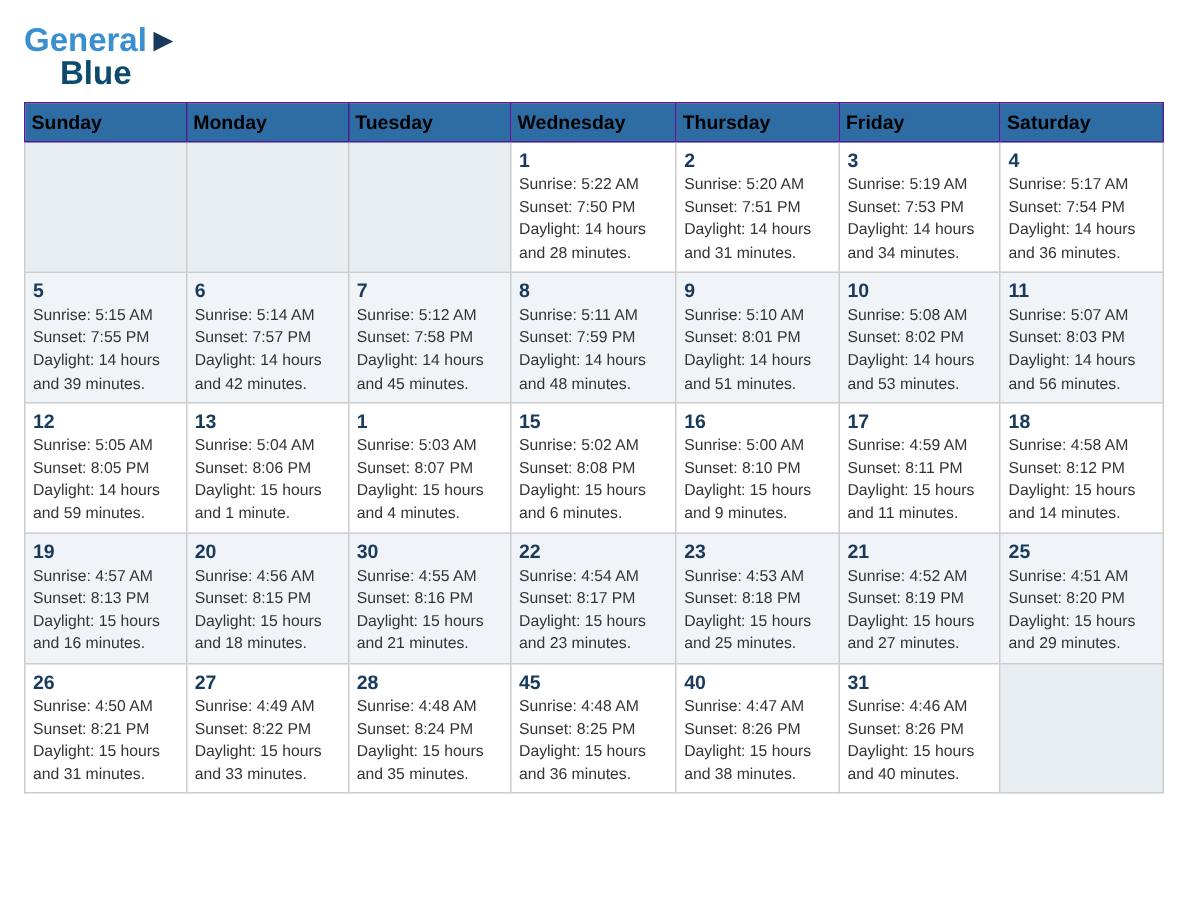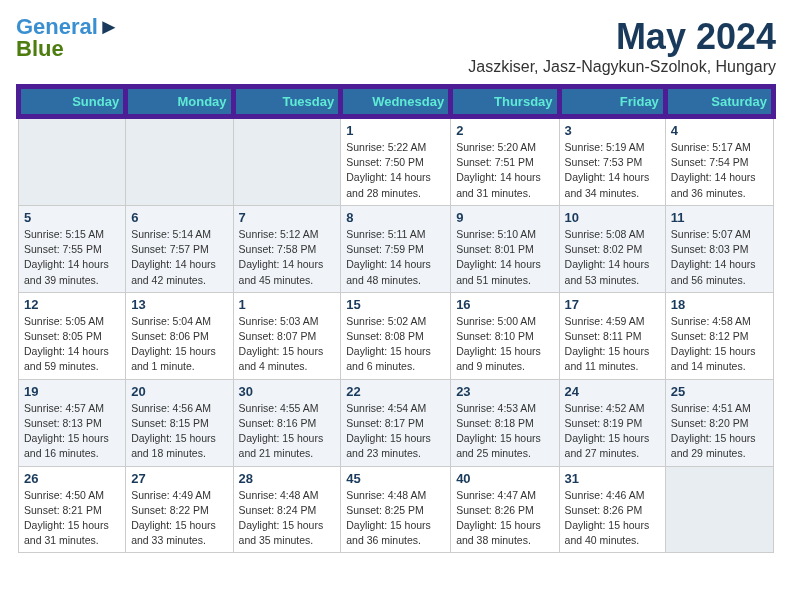--- a/index.html
+++ b/index.html
@@ -48,26 +48,26 @@
       font-size: 16px;
       color: #333;
     }
     table {
       width: 100%;
       border-collapse: collapse;
       font-size: 11px;
     }
     thead tr th {
       background: #2e6da4;
-      color: #5eead4;
+      color: #000000;
       padding: 5px 4px;
-      text-align: right;
+      text-align: left;
       font-size: 13px;
       font-weight: bold;
-      border: 5px solid #4c1d95;
+      border: 1px solid #4c1d95;
     }
     tbody tr {
       vertical-align: top;
     }
     tbody tr:nth-child(odd) {
       background: #fff;
     }
     tbody tr:nth-child(even) {
       background: #f0f4f8;
     }
@@ -92,27 +92,23 @@
       background: #e8edf2;
     }
   </style>
 </head>
 <body>
 
 <div class="header-area">
   <div class="logo">
     <div class="logo-text">
       <span>General</span>►<br>
-      <span style="color:#4d7c0f;">Blue</span>
+      <span style="color:#0c4a6e;margin-left:24px;">Blue</span>
     </div>
     <div class="logo-underline"></div>
-  </div>
-  <div class="title-area">
-    <div class="month-title">May 2024</div>
-    <div class="location-title">Jaszkiser, Jasz-Nagykun-Szolnok, Hungary</div>
   </div>
 </div>
 
 <table>
   <thead>
     <tr>
       <th>Sunday</th>
       <th>Monday</th>
       <th>Tuesday</th>
       <th>Wednesday</th>
@@ -218,21 +214,21 @@
         </td>
         <td>
           <div class="day-number">22</div>
           <div class="day-info">Sunrise: 4:54 AM<br>Sunset: 8:17 PM<br>Daylight: 15 hours and 23 minutes.</div>
         </td>
         <td>
           <div class="day-number">23</div>
           <div class="day-info">Sunrise: 4:53 AM<br>Sunset: 8:18 PM<br>Daylight: 15 hours and 25 minutes.</div>
         </td>
         <td>
-          <div class="day-number">24</div>
+          <div class="day-number">21</div>
           <div class="day-info">Sunrise: 4:52 AM<br>Sunset: 8:19 PM<br>Daylight: 15 hours and 27 minutes.</div>
         </td>
         <td>
           <div class="day-number">25</div>
           <div class="day-info">Sunrise: 4:51 AM<br>Sunset: 8:20 PM<br>Daylight: 15 hours and 29 minutes.</div>
         </td>
       </tr>
       <tr>
         <td>
           <div class="day-number">26</div>

